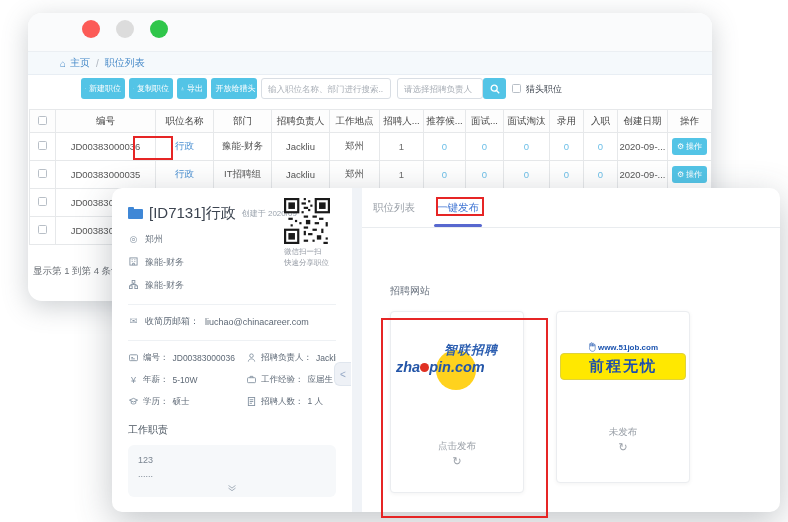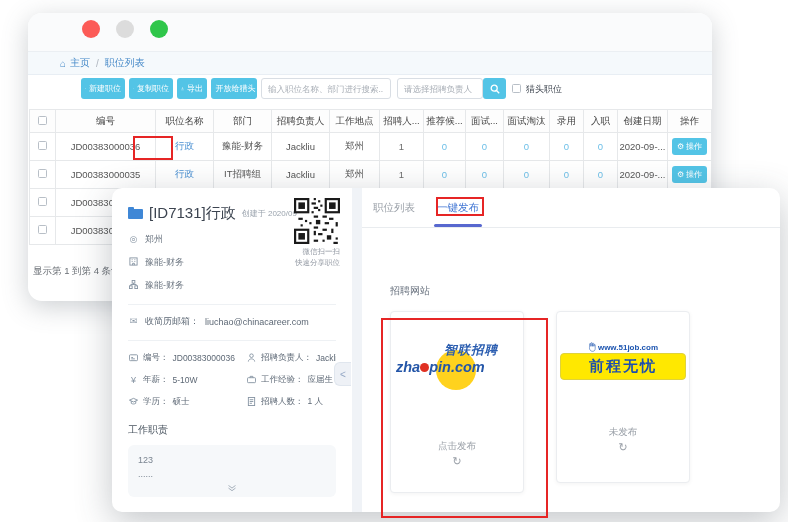--- a/index.html
+++ b/index.html
@@ -53,21 +53,21 @@
     border-radius:10px; box-shadow:0 10px 36px rgba(55,65,75,.30); display:flex; overflow:hidden; z-index:10; }
   .left-col { width:240px; padding:14px 16px 0; position:relative; font-size:9px; color:#5d6875; }
   .divider-strip { width:10px; background:#f0f3f7; }
   .right-panel { flex:1; position:relative; }
 
   .m-title-row { display:flex; align-items:center; gap:6px; margin-top:2px; width:170px; }
   .folder-ic { position:relative; width:15px; height:10px; background:#3f87d6; border-radius:1px; flex:none; }
   .folder-ic::before { content:""; position:absolute; left:0; top:-2px; width:6px; height:3px; background:#3f87d6; border-radius:1px 1px 0 0; }
   .m-title { font-size:15px; color:#3c4450; font-weight:400; white-space:nowrap; }
   .m-created { font-size:8px; color:#9aa3ad; white-space:nowrap; }
-  .qr-block { position:absolute; right:12px; top:10px; width:56px; text-align:right; }
+  .qr-block { position:absolute; right:12px; top:10px; width:56px; text-align:left; }
   .qr-cap { font-size:7.5px; color:#949aa4; line-height:1.5; }
   .info-line { display:flex; align-items:center; gap:6px; margin-top:10px; color:#6b7580; }
   .info-line:first-of-type { margin-top:14px; }
   .mini-ic { width:11px; text-align:center; color:#8593a2; font-size:9px; flex:none; line-height:1; }
   .sep-line { border-top:1px solid #eef1f4; margin-top:12px; }
   .email-row { display:flex; align-items:center; gap:6px; margin-top:10px; }
   .fields { display:grid; grid-template-columns:118px 1fr; row-gap:10px; margin-top:11px; font-size:8.5px; }
   .field { display:flex; align-items:center; gap:4px; white-space:nowrap; overflow:hidden; }
   .sec-title { margin-top:15px; font-size:10px; color:#4a5560; font-weight:500; }
   .gray-box { background:#f6f8fa; border-radius:6px; margin-top:8px; padding:8px 10px; position:relative; }

